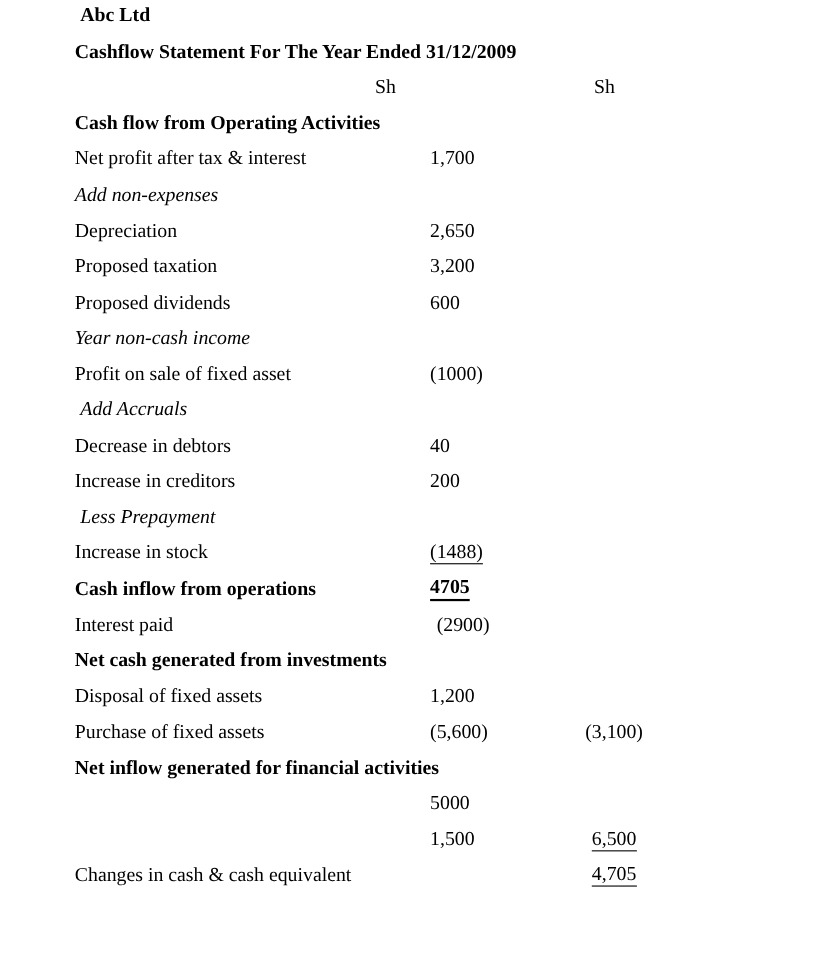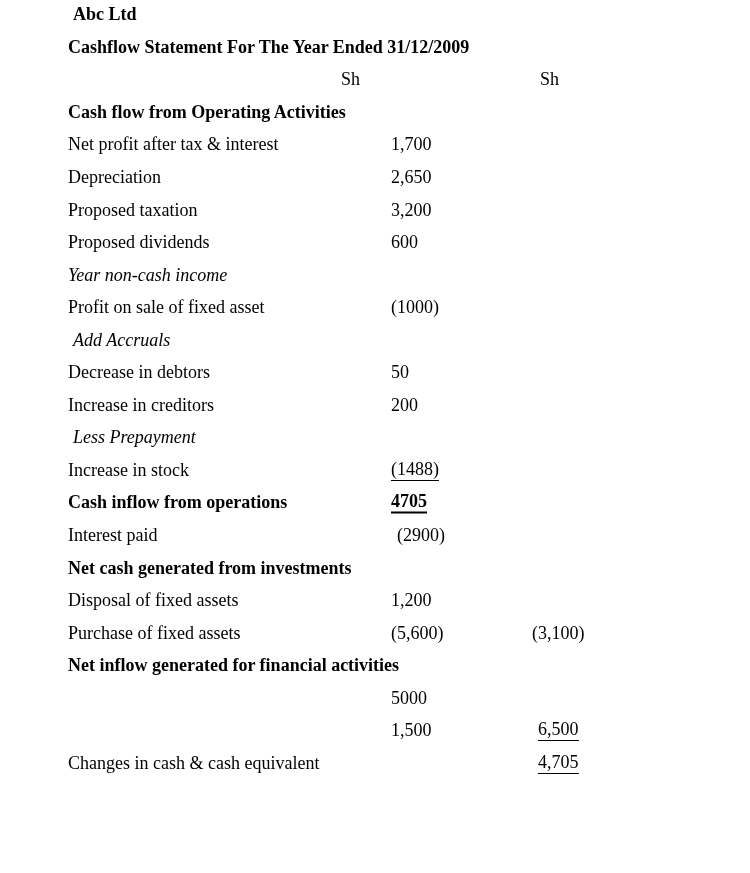--- a/index.html
+++ b/index.html
@@ -88,20 +88,23 @@
   </div>
   <div id="rows">
       <div class="row">
         <span class="label bold">Cash flow from Operating Activities</span>
       </div>
       <div class="row">
         <span class="label">Net profit after tax &amp; interest</span>
         <span class="v1">1,700</span>
       </div>
       <div class="row">
+        <span class="label italic">Add non-expenses</span>
+      </div>
+      <div class="row">
         <span class="label">Depreciation</span>
         <span class="v1">2,650</span>
       </div>
       <div class="row">
         <span class="label">Proposed taxation</span>
         <span class="v1">3,200</span>
       </div>
       <div class="row">
         <span class="label">Proposed dividends</span>
         <span class="v1">600</span>
@@ -111,21 +114,21 @@
       </div>
       <div class="row">
         <span class="label">Profit on sale of fixed asset</span>
         <span class="v1">(1000)</span>
       </div>
       <div class="row">
         <span class="label italic ind">Add Accruals</span>
       </div>
       <div class="row">
         <span class="label">Decrease in debtors</span>
-        <span class="v1">50</span>
+        <span class="v1">40</span>
       </div>
       <div class="row">
         <span class="label">Increase in creditors</span>
         <span class="v1">200</span>
       </div>
       <div class="row">
         <span class="label italic ind">Less Prepayment</span>
       </div>
       <div class="row">
         <span class="label">Increase in stock</span>

